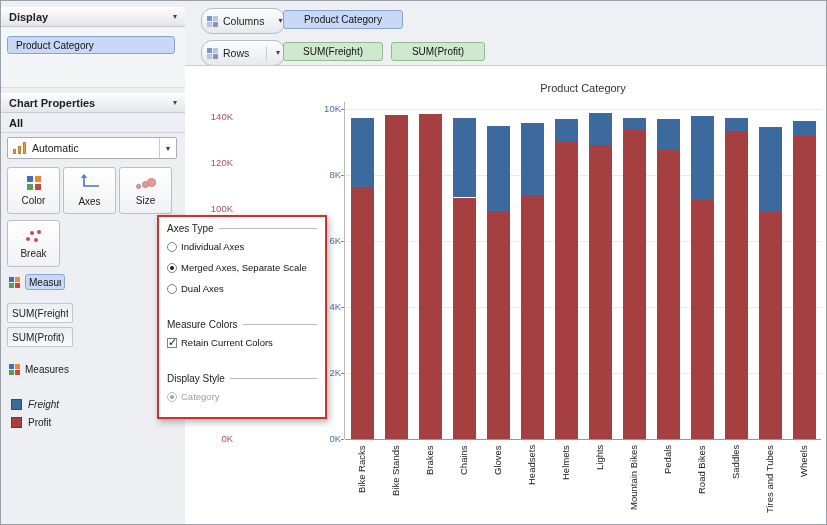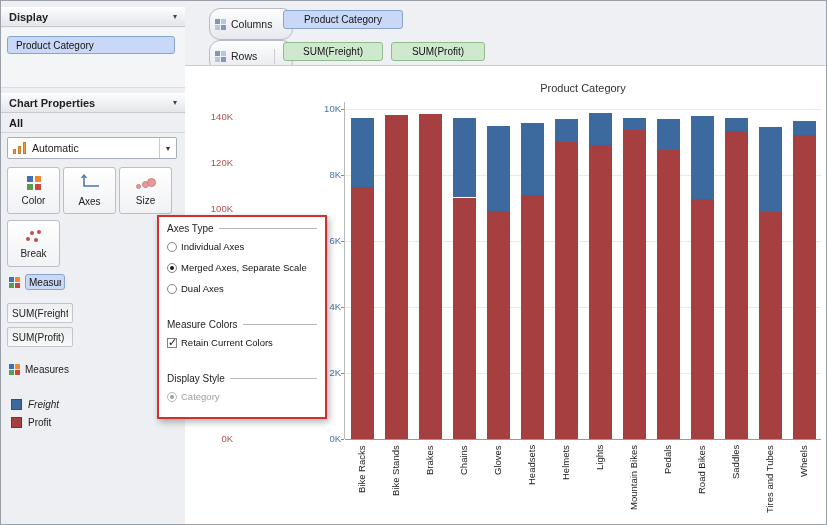--- a/index.html
+++ b/index.html
@@ -67,21 +67,21 @@
 
   .legend-header{position:absolute;left:8px;top:360px;height:16px;display:flex;align-items:center;gap:5px;font-size:10px;}
   .legend-header .lh-text{display:inline-block;width:44px;overflow:hidden;white-space:nowrap;}
   .leg-item{position:absolute;left:10px;display:flex;align-items:center;gap:6px;font-size:10px;color:#222;}
   .swatch{width:11px;height:11px;border:1px solid rgba(0,0,0,.25);box-sizing:border-box;flex:0 0 auto;}
 
   .clip-text{display:inline-block;overflow:hidden;white-space:nowrap;}
 
   
   #main-top{position:absolute;left:184px;top:0;right:0;height:64px;background:#eef0f3;}
-  .shelf-box{position:absolute;left:24px;width:84px;height:32px;box-sizing:border-box;
+  .shelf-box{position:absolute;left:16px;width:84px;height:26px;box-sizing:border-box;
       background:linear-gradient(#fdfdfd,#e6e9ed);border:1px solid #b6bcc4;border-radius:11px;
       display:flex;align-items:center;padding:0 4px 0 5px;font-size:10.5px;color:#222;gap:5px;}
   .shelf-box .sep{margin-left:auto;width:1px;height:15px;background:#c8ccd2;}
   .pill-row{position:absolute;left:98px;display:flex;gap:8px;align-items:center;}
   .pill-row .pill{height:19px;}
 
   
   #chart-canvas{position:absolute;left:184px;top:64px;right:0;bottom:0;background:#ffffff;border-top:1px solid #c9ccd1;}
   #chart-title{position:absolute;left:160px;top:16px;width:476px;text-align:center;font-size:11px;color:#333;}
   .grid{position:absolute;height:1px;background:#e9e9e9;}

